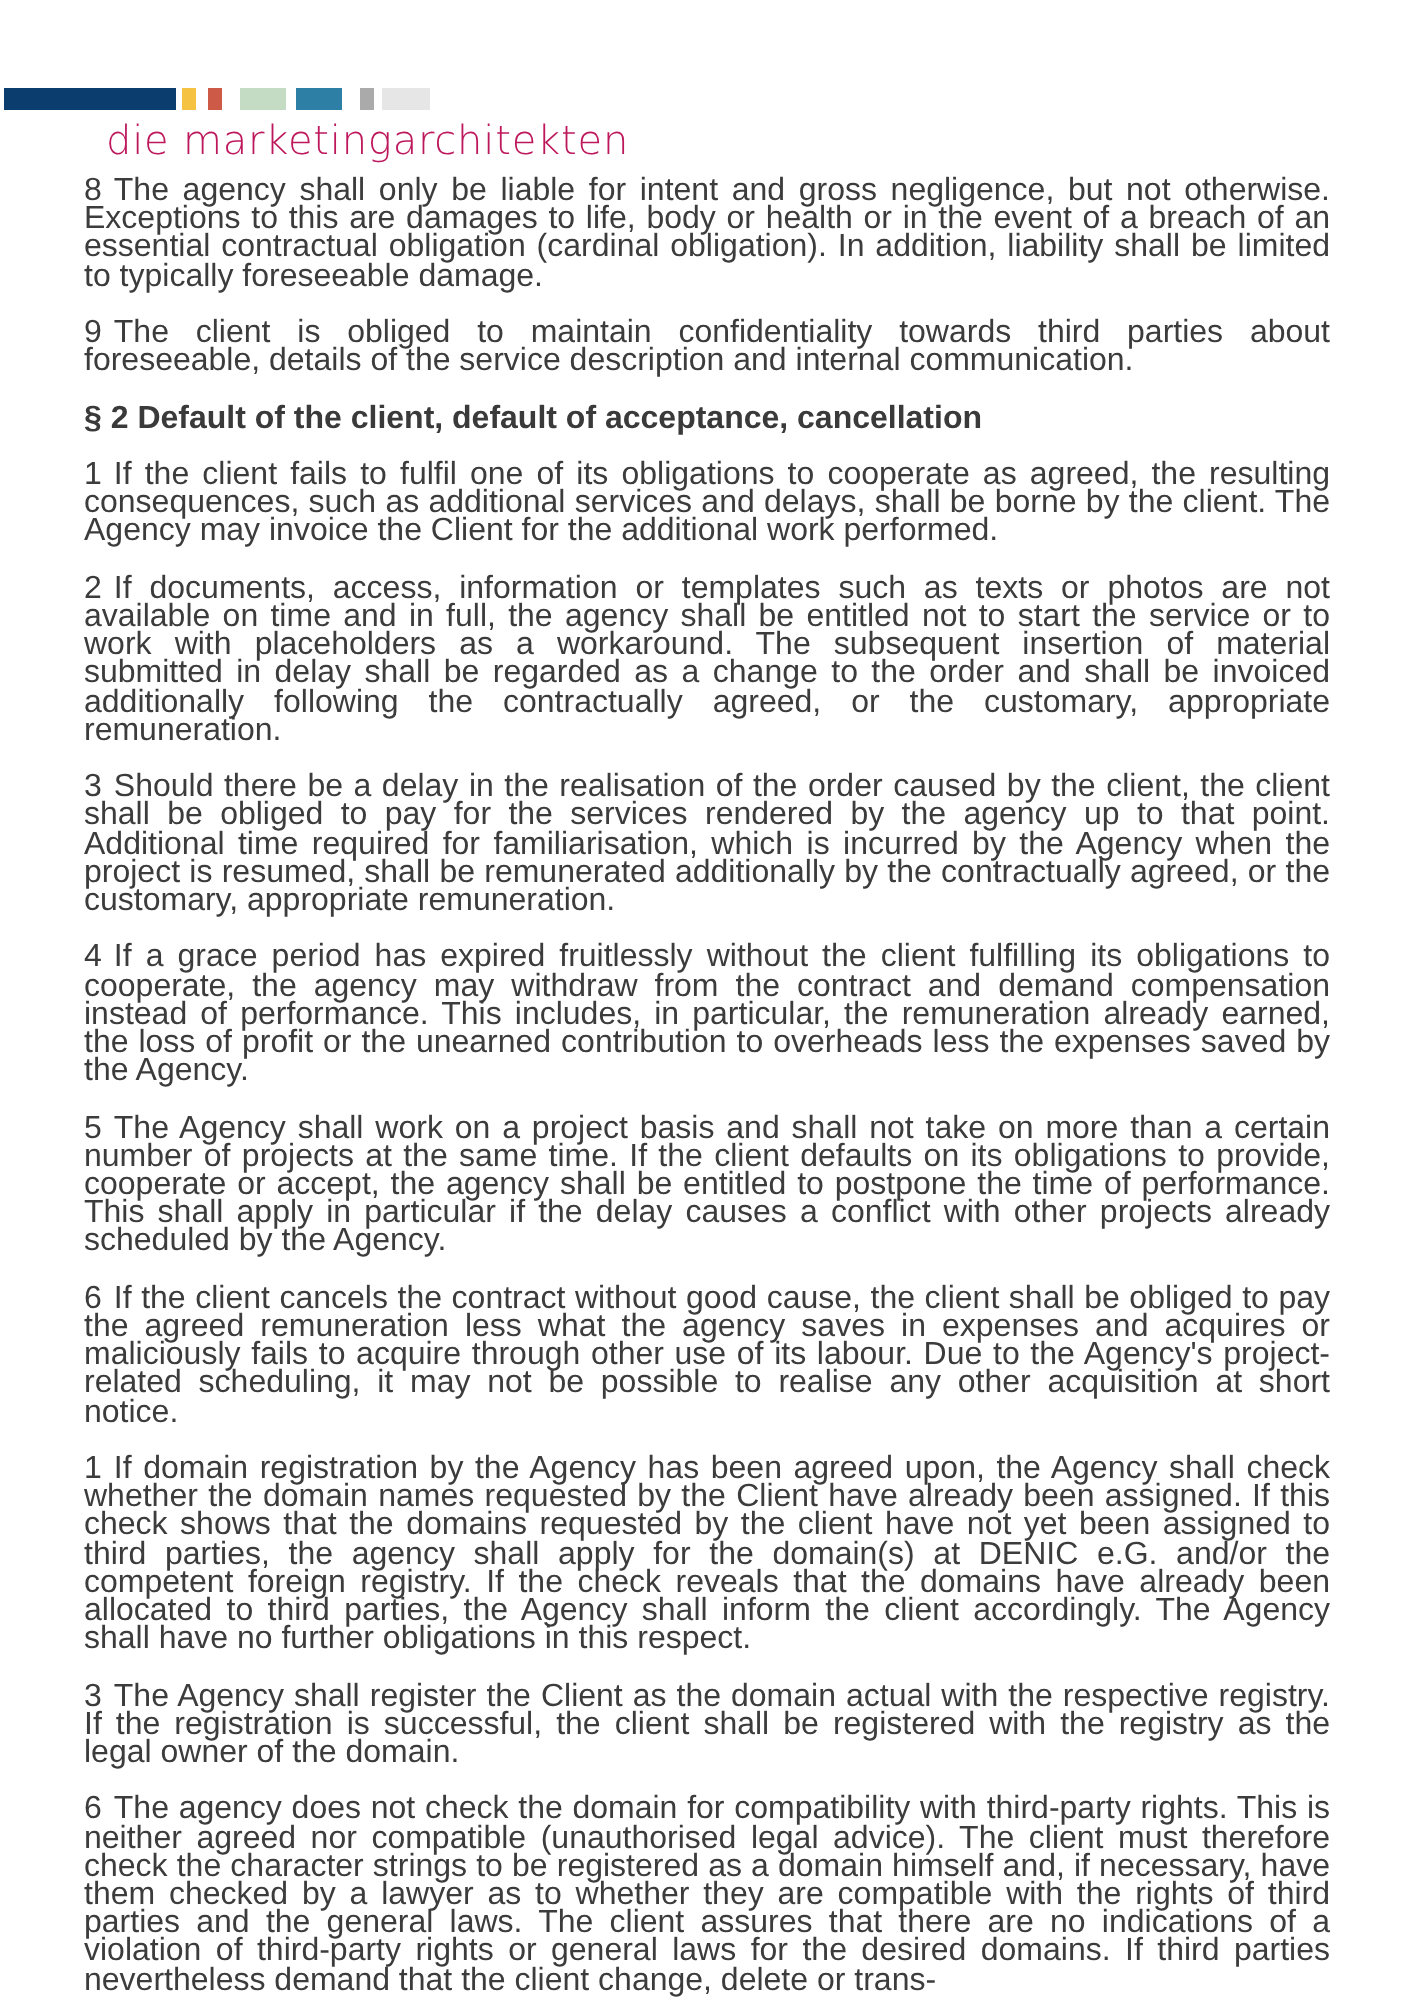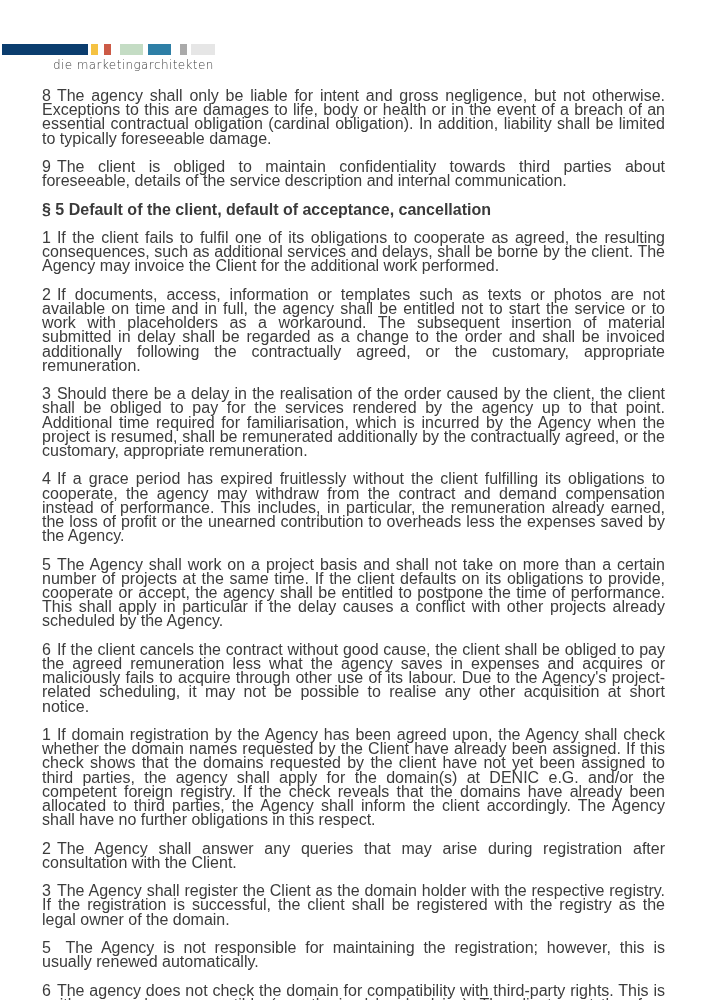--- a/index.html
+++ b/index.html
@@ -1,21 +1,21 @@
 <!DOCTYPE html>
 <html><head>
   <meta charset="utf-8">
   <style>
     html, body { margin: 0; padding: 0; background: #ffffff; }
     body { width: 707px; height: 1000px; position: relative; overflow: hidden;
            font-family: "Liberation Sans", sans-serif; color: #3c3c3c; }
     .logo-bars { position: absolute; top: 44px; left: 0; height: 11px; width: 230px; }
     .bar { position: absolute; top: 0; height: 11px; }
-    .logo-text { position: absolute; top: 58px; left: 53px; font-size: 12px; letter-spacing: 0.4px;
-                 color: #404040; font-family: "DejaVu Sans", sans-serif; font-weight: 300; }
+    .logo-text { position: absolute; top: 58px; left: 53px; font-size: 20px; letter-spacing: 0.4px;
+                 color: #be185d; font-family: "DejaVu Sans", sans-serif; font-weight: 300; }
     .content { position: absolute; top: 89px; left: 42px; width: 623px; font-size: 16px; line-height: 14.2px; }
     .para { margin: 0 0 14.2px 0; text-align: justify; }
     .para .num { margin-right: 6px; }
     .heading { font-weight: bold; margin: 0 0 14.2px 0; color: #3a3a3a; }
   </style>
 </head>
 <body>
 
 <div class="logo-bars">
   <div class="bar" style="left: 2px; width: 86px; background: rgb(11, 61, 110);"></div>
@@ -24,25 +24,23 @@
   <div class="bar" style="left: 120px; width: 23px; background: rgb(196, 220, 196);"></div>
   <div class="bar" style="left: 148px; width: 23px; background: rgb(46, 127, 166);"></div>
   <div class="bar" style="left: 180px; width: 7px; background: rgb(170, 170, 170);"></div>
   <div class="bar" style="left: 191px; width: 24px; background: rgb(230, 230, 230);"></div>
 </div>
 <div class="logo-text">die marketingarchitekten</div>
 
 <div class="content" id="content">
     <p class="para"><span class="num">8</span><span>The agency shall only be liable for intent and gross negligence, but not otherwise. Exceptions to this are damages to life, body or health or in the event of a breach of an essential contractual obligation (cardinal obligation). In addition, liability shall be limited to typically foreseeable damage.</span></p>
     <p class="para"><span class="num">9</span><span>The client is obliged to maintain confidentiality towards third parties about foreseeable, details of the service description and internal communication.</span></p>
-    <div class="heading">§ 5  Default of the client, default of acceptance, cancellation</div>
+    <div class="heading">§ 2  Default of the client, default of acceptance, cancellation</div>
     <p class="para"><span class="num">1</span><span>If the client fails to fulfil one of its obligations to cooperate as agreed, the resulting consequences, such as additional services and delays, shall be borne by the client. The Agency may invoice the Client for the additional work performed.</span></p>
     <p class="para"><span class="num">2</span><span>If documents, access, information or templates such as texts or photos are not available on time and in full, the agency shall be entitled not to start the service or to work with placeholders as a workaround. The subsequent insertion of material submitted in delay shall be regarded as a change to the order and shall be invoiced additionally following the contractually agreed, or the customary, appropriate remuneration.</span></p>
     <p class="para"><span class="num">3</span><span>Should there be a delay in the realisation of the order caused by the client, the client shall be obliged to pay for the services rendered by the agency up to that point. Additional time required for familiarisation, which is incurred by the Agency when the project is resumed, shall be remunerated additionally by the contractually agreed, or the customary, appropriate remuneration.</span></p>
     <p class="para"><span class="num">4</span><span>If a grace period has expired fruitlessly without the client fulfilling its obligations to cooperate, the agency may withdraw from the contract and demand compensation instead of performance. This includes, in particular, the remuneration already earned, the loss of profit or the unearned contribution to overheads less the expenses saved by the Agency.</span></p>
     <p class="para"><span class="num">5</span><span>The Agency shall work on a project basis and shall not take on more than a certain number of projects at the same time. If the client defaults on its obligations to provide, cooperate or accept, the agency shall be entitled to postpone the time of performance. This shall apply in particular if the delay causes a conflict with other projects already scheduled by the Agency.</span></p>
     <p class="para"><span class="num">6</span><span>If the client cancels the contract without good cause, the client shall be obliged to pay the agreed remuneration less what the agency saves in expenses and acquires or maliciously fails to acquire through other use of its labour. Due to the Agency's project-related scheduling, it may not be possible to realise any other acquisition at short notice.</span></p>
     <p class="para"><span class="num">1</span><span>If domain registration by the Agency has been agreed upon, the Agency shall check whether the domain names requested by the Client have already been assigned. If this check shows that the domains requested by the client have not yet been assigned to third parties, the agency shall apply for the domain(s) at DENIC e.G. and/or the competent foreign registry. If the check reveals that the domains have already been allocated to third parties, the Agency shall inform the client accordingly. The Agency shall have no further obligations in this respect.</span></p>
-    <p class="para"><span class="num">2</span><span>The Agency shall answer any queries that may arise during registration after consultation with the Client.</span></p>
-    <p class="para"><span class="num">3</span><span>The Agency shall register the Client as the domain holder with the respective registry. If the registration is successful, the client shall be registered with the registry as the legal owner of the domain.</span></p>
-    <p class="para"><span class="num">5</span><span> The Agency is not responsible for maintaining the registration; however, this is usually renewed automatically.</span></p>
+    <p class="para"><span class="num">3</span><span>The Agency shall register the Client as the domain actual with the respective registry. If the registration is successful, the client shall be registered with the registry as the legal owner of the domain.</span></p>
     <p class="para"><span class="num">6</span><span>The agency does not check the domain for compatibility with third-party rights. This is neither agreed nor compatible (unauthorised legal advice). The client must therefore check the character strings to be registered as a domain himself and, if necessary, have them checked by a lawyer as to whether they are compatible with the rights of third parties and the general laws. The client assures that there are no indications of a violation of third-party rights or general laws for the desired domains. If third parties nevertheless demand that the client change, delete or trans-</span></p>
   </div>
 
 </body></html>

